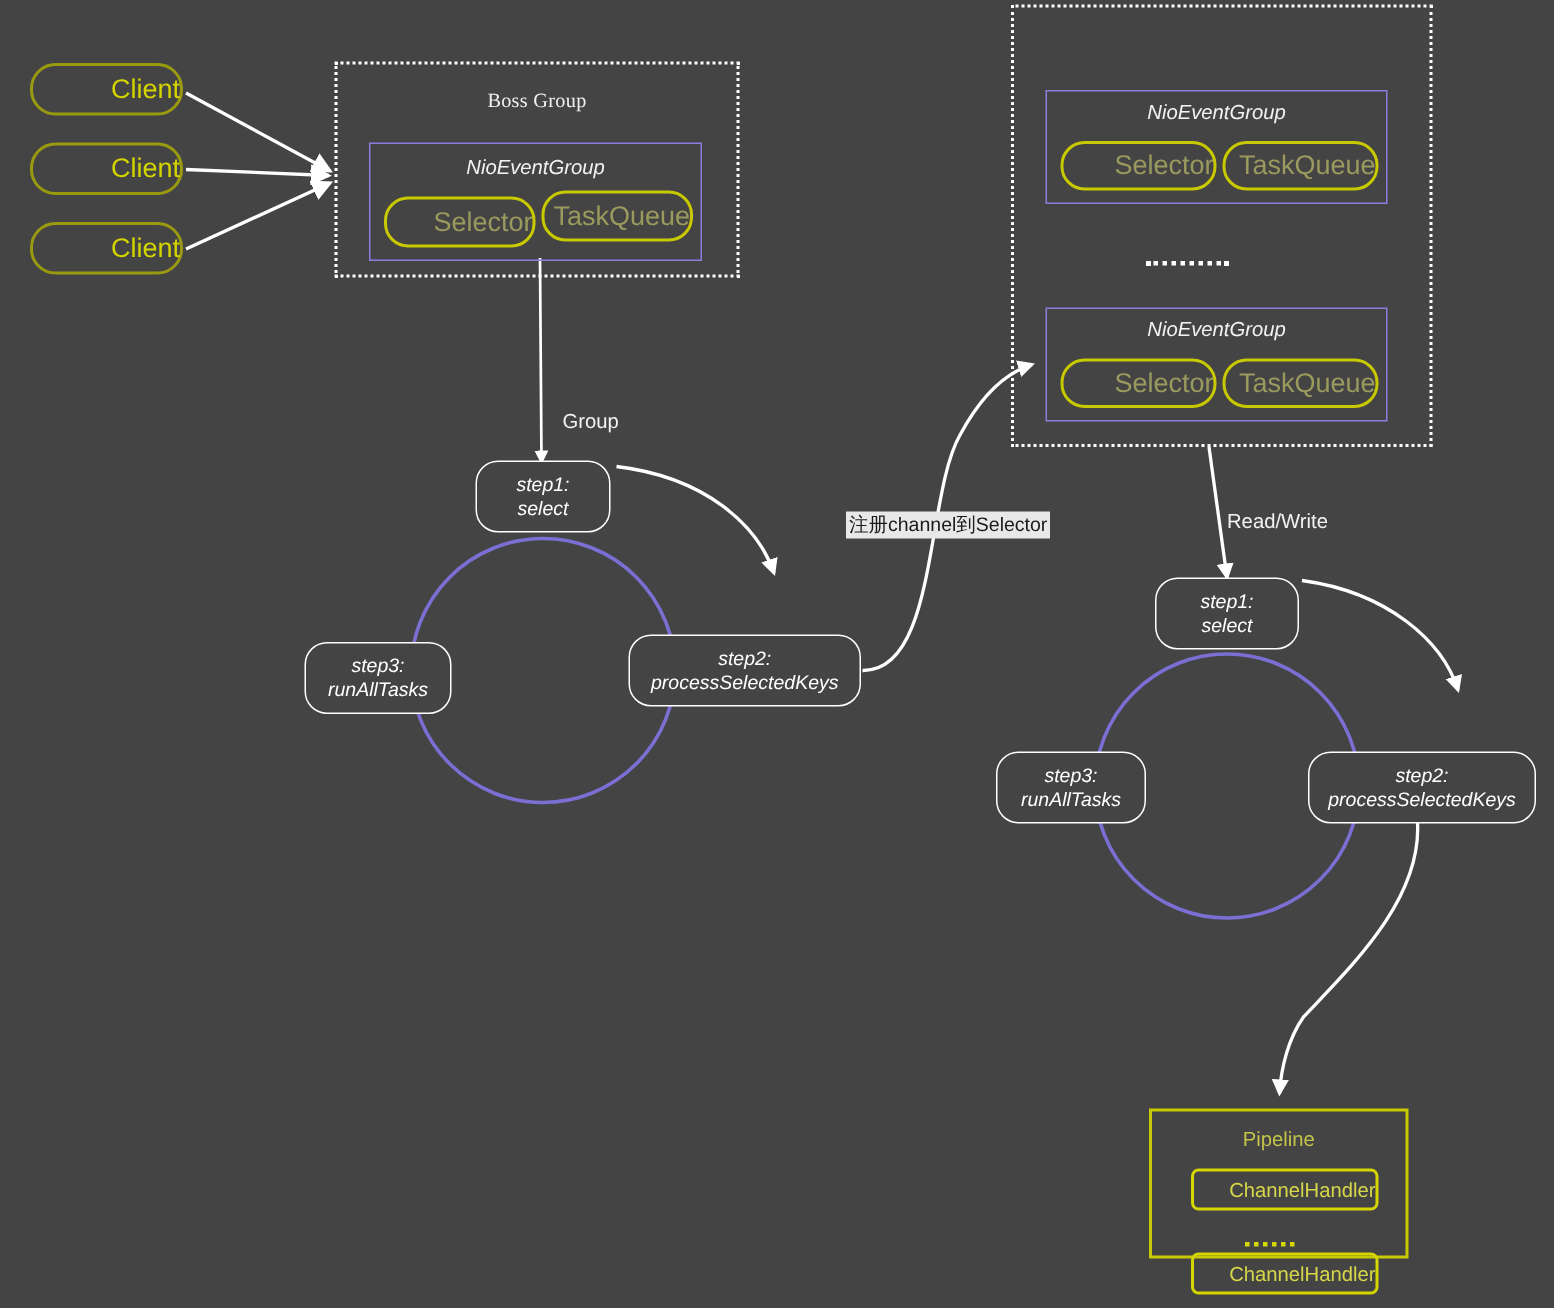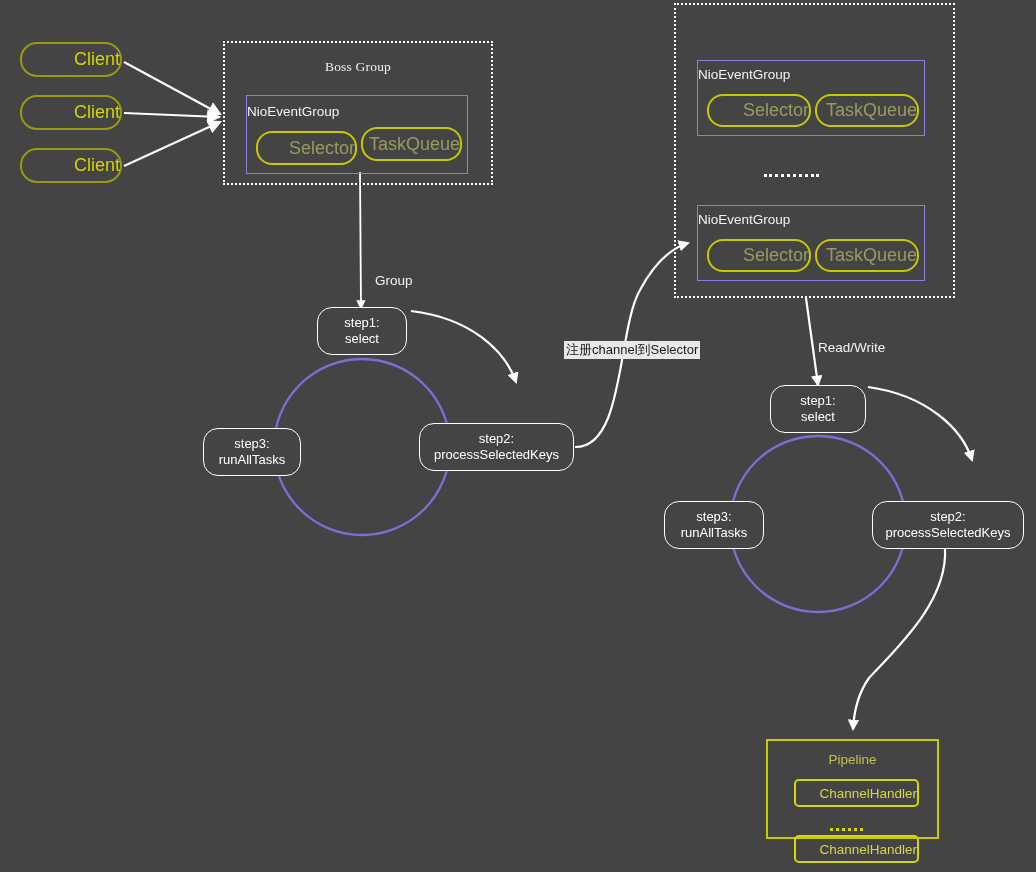--- a/index.html
+++ b/index.html
@@ -20,40 +20,40 @@
     position:absolute;left:0;right:0;text-align:center;
     color:#f0f0f0;font-size:13.5px;letter-spacing:.2px;
   }
 
   
   .nio-panel{
     border:1.6px solid #8a7fe0;
     background:transparent;
   }
   .nio-title{
-    position:absolute;left:0;right:0;
-    color:#f2f2f2;font-size:13.5px;
+    position:absolute;left:0;right:0;text-align:center;
+    color:#f2f2f2;font-size:13.5px;font-style:italic;
   }
 
   
   .pill{
     border:2px solid #c9c900;
     border-radius:16px;
     display:flex;align-items:center;justify-content:flex-end;
     color:#9a9a5e;font-size:18px;background:transparent;
   }
   .pill.client{border-color:#9a9a10;color:#d4d400;border-radius:17px;}
 
   
   .stepbox{
     border:1.6px solid #ffffff;
     border-radius:15px;
     background:#444444;
     display:flex;flex-direction:column;align-items:center;justify-content:center;
-    color:#ffffff;font-size:13px;line-height:1.22;text-align:center;
+    color:#ffffff;font-size:13px;line-height:1.22;text-align:center;font-style:italic;
   }
 
   
   .edge-label{position:absolute;color:#f2f2f2;font-size:13.5px;white-space:nowrap;}
   .edge-label.boxed{
     background:#e8e8e8;color:#1a1a1a;padding:0px 2px;font-size:13px;
   }
 
   
   .pipeline-box{

